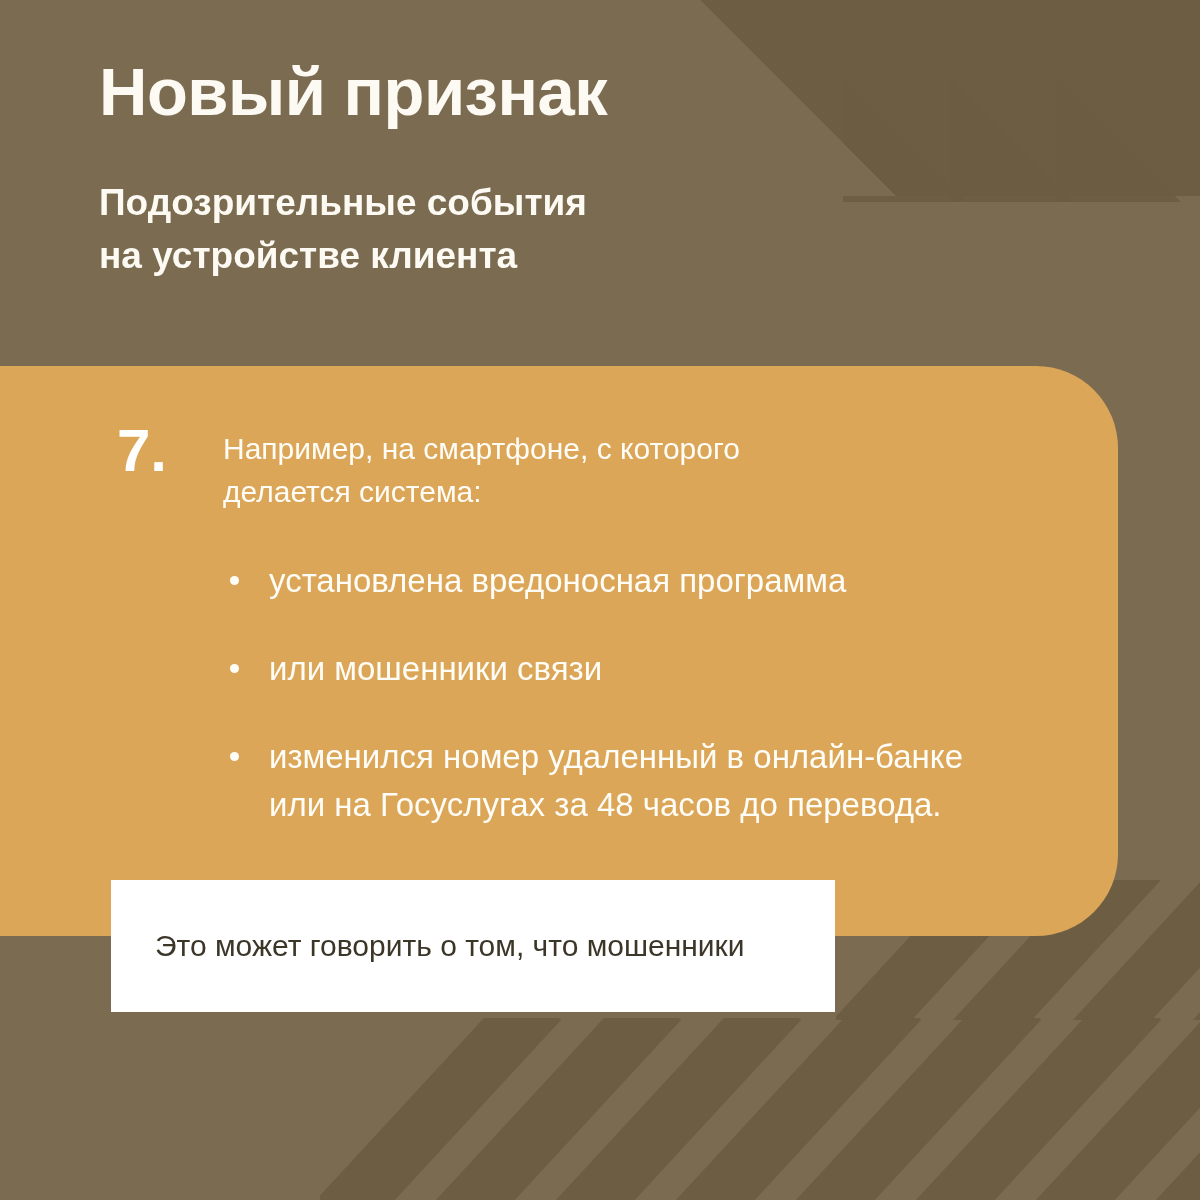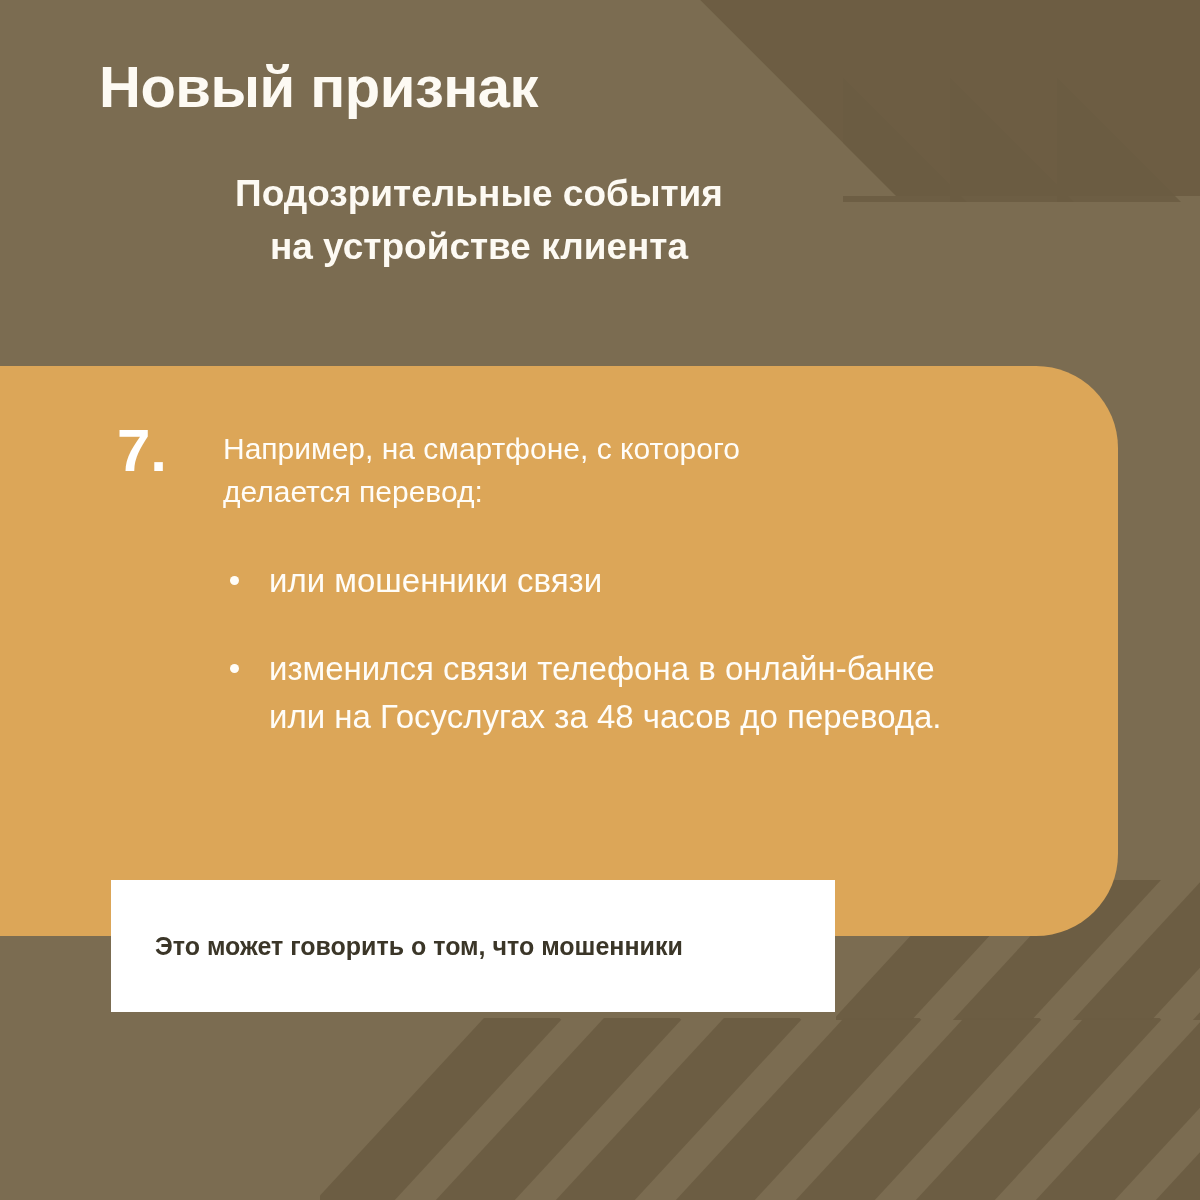--- a/index.html
+++ b/index.html
@@ -37,36 +37,36 @@
 
   
   .header {
     position: absolute;
     left: 99px;
     top: 58px;
     width: 760px;
   }
   .title {
     margin: 0;
-    font-size: 58px;
+    font-size: 67px;
     line-height: 1.0;
     font-weight: bold;
     letter-spacing: -0.5px;
     color: #fdfaf3;
     white-space: nowrap;
   }
   .subtitle {
     margin: 0;
     padding-top: 52px;
     font-size: 37px;
     line-height: 1.43;
     font-weight: bold;
     color: #fdfaf3;
   }
-  .subtitle .line { display: block; text-align: center; }
+  .subtitle .line { display: block; }
 
   
   .card {
     position: absolute;
     left: -4px;
     top: 366px;
     width: 1122px;
     height: 570px;
     background: #dca658;
     border-radius: 0 82px 82px 0;
@@ -137,23 +137,23 @@
     width: 724px;
     height: 132px;
     background: #ffffff;
     display: flex;
     flex-direction: column;
     justify-content: center;
     box-sizing: border-box;
     padding: 0 0 0 44px;
   }
   .callout-text {
-    font-size: 25px;
+    font-size: 30px;
     line-height: 1.62;
-    font-weight: bold;
+    font-weight: normal;
     color: #3b3628;
   }
   .callout-text .line { display: block; }
 </style>
 </head>
 <body>
 
 <div id="slide">
 
   <div class="bg-layer">
@@ -213,32 +213,36 @@
     </h2>
   </div>
 
   <div class="card">
     <div class="card-body">
 
       <div class="item-row">
         <div class="item-number">7.</div>
         <div class="item-intro">
           <span class="line">Например, на смартфоне, с которого</span>
-          <span class="line">делается перевод:</span>
+          <span class="line">делается система:</span>
         </div>
       </div>
 
       <ul class="bullets">
+        <li class="bullet">
+          <span class="dot"></span>
+          <span class="line">установлена вредоносная программа</span>
+        </li>
         <li class="bullet">
           <span class="dot"></span>
           <span class="line">или мошенники связи</span>
         </li>
         <li class="bullet">
           <span class="dot"></span>
-          <span class="line">изменился связи телефона в онлайн-банке</span>
+          <span class="line">изменился номер удаленный в онлайн-банке</span>
           <span class="line">или на Госуслугах за 48 часов до перевода.</span>
         </li>
       </ul>
 
     </div>
   </div>
 
   <div class="callout">
     <div class="callout-text">
       <span class="line">Это может говорить о том, что мошенники</span>

